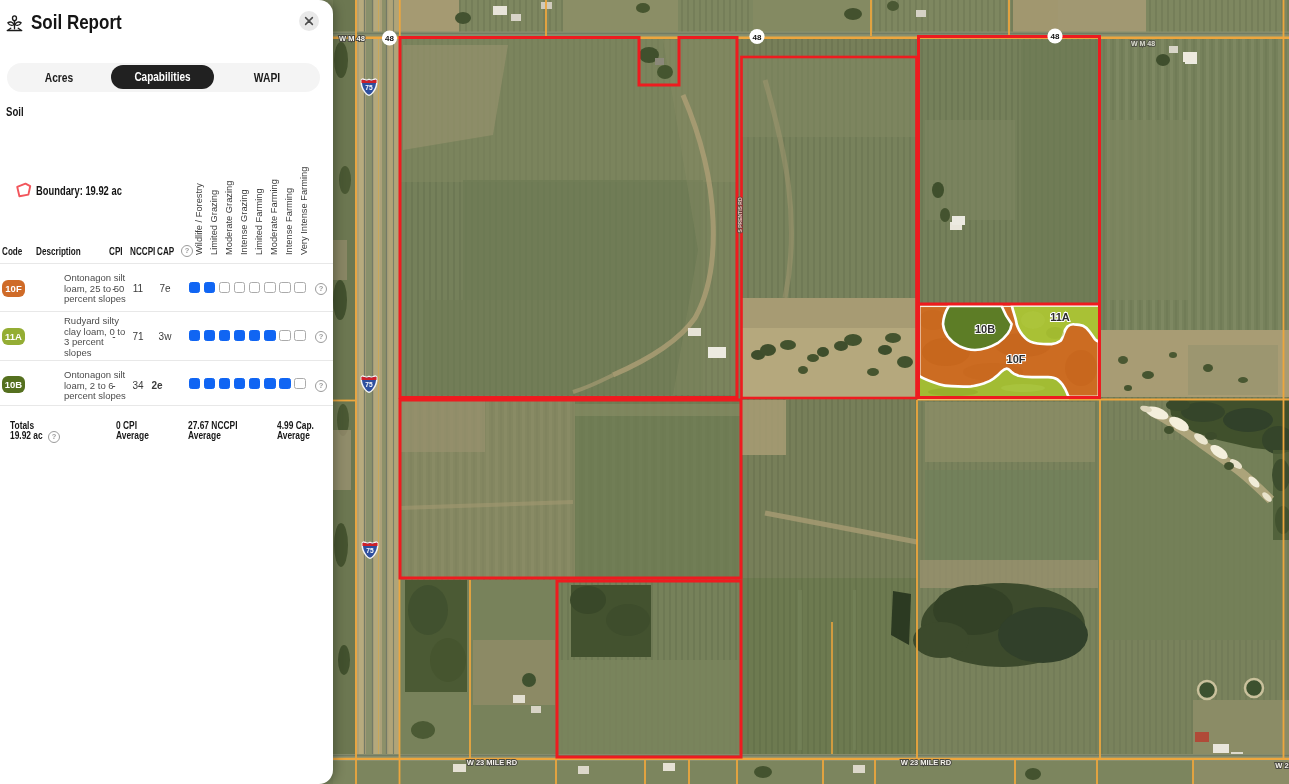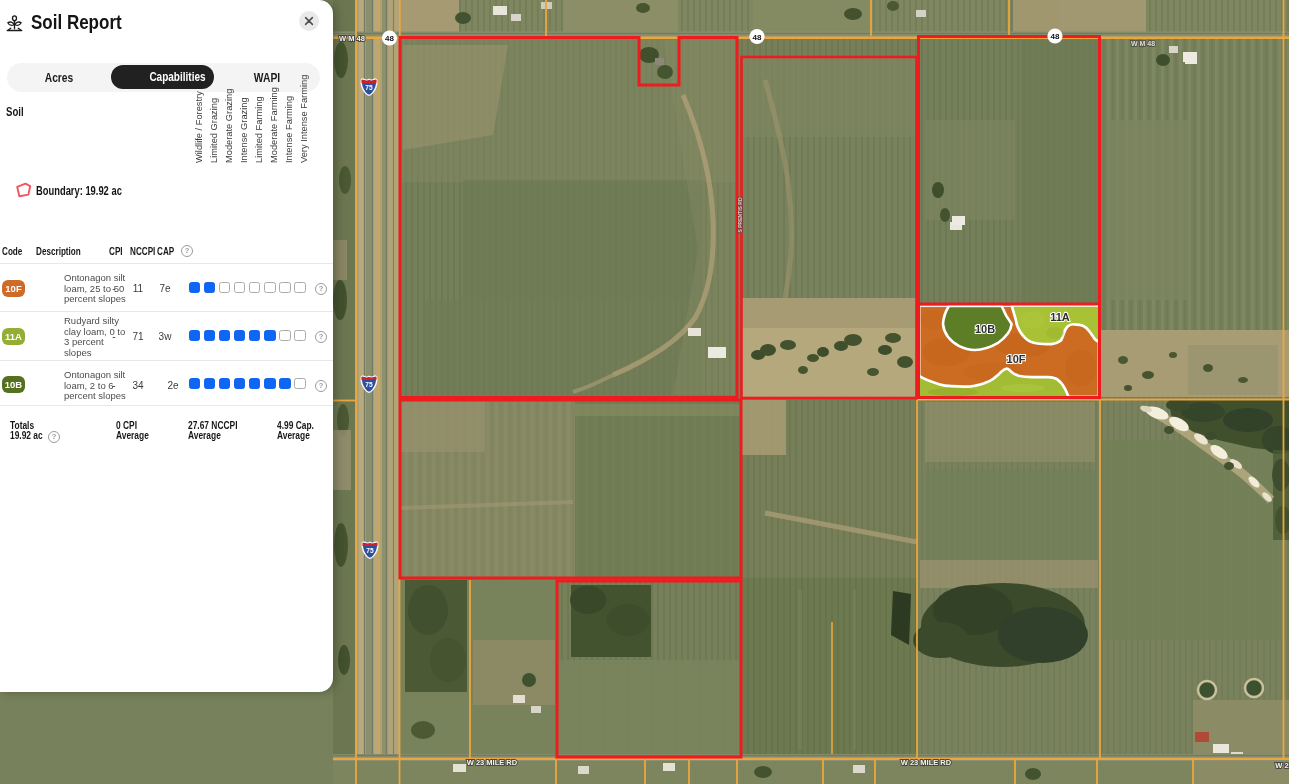--- a/index.html
+++ b/index.html
@@ -1,17 +1,17 @@
 <!DOCTYPE html>
 <html><head>
 <meta charset="utf-8">
 <style>
   html,body{margin:0;padding:0;width:1289px;height:784px;overflow:hidden;background:#77815b;font-family:"Liberation Sans", sans-serif;}
   #map{position:absolute;left:333px;top:0;width:956px;height:784px;}
-  #panel{position:absolute;left:0;top:0;width:333px;height:692px;background:#ffffff;border-radius:0 14px 14px 0;z-index:5;box-shadow:3px 0 10px rgba(30,35,20,0.35);}
+  #panel{position:absolute;left:0;top:0;width:333px;height:784px;background:#ffffff;border-radius:0 14px 14px 0;z-index:5;box-shadow:3px 0 10px rgba(30,35,20,0.35);}
   .abs{position:absolute;}
   .rot{position:absolute;bottom:529px;transform-origin:0 100%;transform:rotate(-90deg) translateY(100%);white-space:nowrap;font-size:9.3px;color:#3b3b3b;}
   .hdr{font-size:11px;font-weight:bold;color:#171717;transform:scaleX(0.74);transform-origin:0 50%;white-space:nowrap;}
   .qm{width:10px;height:10px;border:1.2px solid #9b9b9b;border-radius:50%;font-size:7.5px;color:#9b9b9b;text-align:center;line-height:10px;font-weight:bold;}
   .div{left:0;width:333px;height:1px;background:#e8e8e8;}
   .chip{left:2px;width:23px;height:17px;border-radius:6px;color:#fff;font-size:9.5px;font-weight:bold;text-align:center;line-height:17px;}
   .desc{left:32px;width:62px;font-size:9.5px;line-height:10.5px;color:#4c4c4c;margin-left:32px;}
   .val{font-size:10px;color:#3a3a3a;text-align:center;width:18px;}
   .sq{display:inline-block;width:11.3px;height:11.3px;border-radius:2.5px;border:1.3px solid #ababab;background:#fff;margin-right:3.75px;vertical-align:top;box-sizing:border-box;}
   .sq.f{background:#1065f3;border-color:#1065f3;}
@@ -382,21 +382,21 @@
   <div class="abs" style="left:299px;top:11px;width:20px;height:20px;border-radius:50%;background:#e9e9e9;">
     <svg width="20" height="20" viewBox="0 0 20 20">
         <path d="M6.6 6.6 L13.4 13.4 M13.4 6.6 L6.6 13.4" stroke="#4d4d4d" stroke-width="1.5" stroke-linecap="round"></path>
       </svg>
   </div>
 
   <div class="abs" style="left:7px;top:62.5px;width:313px;height:29px;background:#f4f4f4;border-radius:14.5px;"></div>
 
   <div class="abs" style="left:7px;top:62.5px;width:104px;height:29px;line-height:29px;text-align:center;font-size:13px;font-weight:bold;color:#1a1a1a;transform:scaleX(0.79);">Acres</div>
 
-  <div class="abs" style="left:111px;top:64.5px;width:103px;height:24px;line-height:24px;text-align:right;font-size:13px;font-weight:bold;color:#ffffff;background:#212121;border-radius:12px;"><span style="display:inline-block;transform:scaleX(0.77);">Capabilities</span></div>
+  <div class="abs" style="left:111px;top:64.5px;width:103px;height:24px;line-height:24px;text-align:center;font-size:13px;font-weight:bold;color:#ffffff;background:#212121;border-radius:12px;"><span style="display:inline-block;transform:scaleX(0.77);">Capabilities</span></div>
 
   <div class="abs" style="left:215px;top:62.5px;width:104px;height:29px;line-height:29px;text-align:center;font-size:13px;font-weight:bold;color:#1a1a1a;transform:scaleX(0.79);">WAPI</div>
 
   <div class="abs" style="left:6px;top:105px;font-size:12px;font-weight:bold;color:#171717;transform:scaleX(0.8);transform-origin:0 50%;">Soil</div>
 
 
   <svg class="abs" style="left:15px;top:182px" width="17" height="17" viewBox="0 0 17 17" fill="none">
     <path d="M2.2 4.8 L10.5 1.6 L15.2 4.2 L13.4 12.6 L4.4 14.2 Z" stroke="#f2565c" stroke-width="1.9" stroke-linejoin="round"></path>
   </svg>
 
@@ -437,21 +437,21 @@
   <div class="abs val" style="left:156px;top:331px;">3w</div>
   <div class="abs" style="left:189px;top:330px;"><div class="sq f"></div><div class="sq f"></div><div class="sq f"></div><div class="sq f"></div><div class="sq f"></div><div class="sq f"></div><div class="sq"></div><div class="sq"></div></div>
   <div class="abs qm" style="left:315px;top:331px;">?</div>
 
   <div class="abs div" style="top:360px;"></div>
 
   <div class="abs chip" style="top:376px;background:#55701f;">10B</div>
   <div class="abs desc" style="top:370px;">Ontonagon silt<br>loam, 2 to 6<br>percent slopes</div>
   <div class="abs val" style="left:104px;top:380px;width:20px;">-</div>
   <div class="abs val" style="left:129px;top:380px;">34</div>
-  <div class="abs val" style="left:164px;top:380px;">2e</div>
+  <div class="abs val" style="left:148px;top:380px;font-weight:bold;">2e</div>
   <div class="abs" style="left:189px;top:378px;"><div class="sq f"></div><div class="sq f"></div><div class="sq f"></div><div class="sq f"></div><div class="sq f"></div><div class="sq f"></div><div class="sq f"></div><div class="sq"></div></div>
   <div class="abs qm" style="left:315px;top:380px;">?</div>
 
   <div class="abs div" style="top:405px;"></div>
 
   <div class="abs tot" style="left:10px;top:420px;">Totals<br>19.92 ac</div>
   <div class="abs qm" style="left:48px;top:431px;">?</div>
   <div class="abs tot" style="left:116px;top:420px;">0 CPI<br>Average</div>
   <div class="abs tot" style="left:188px;top:420px;">27.67 NCCPI<br>Average</div>
   <div class="abs tot" style="left:277px;top:420px;">4.99 Cap.<br>Average</div>

